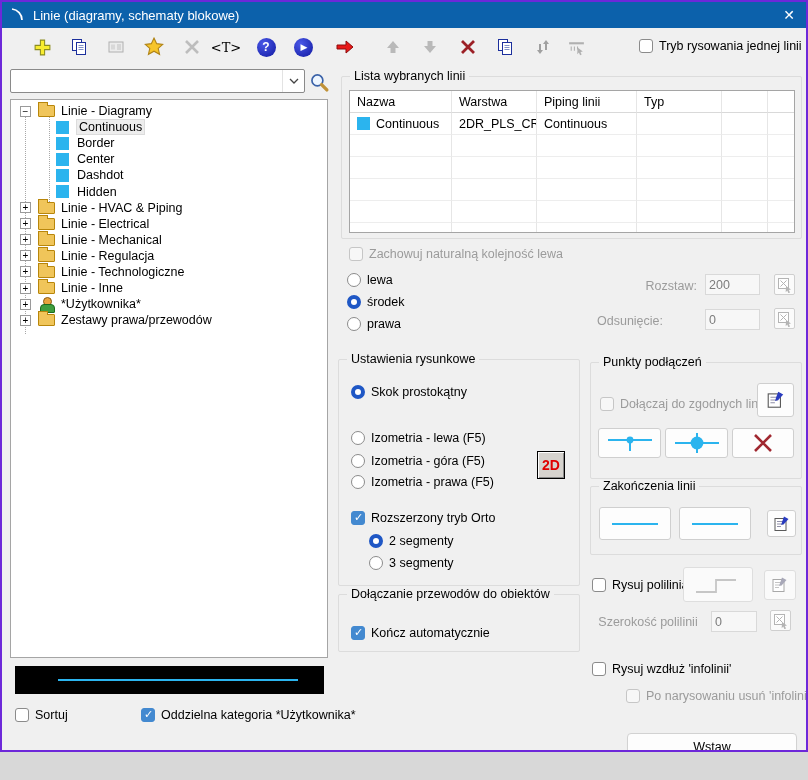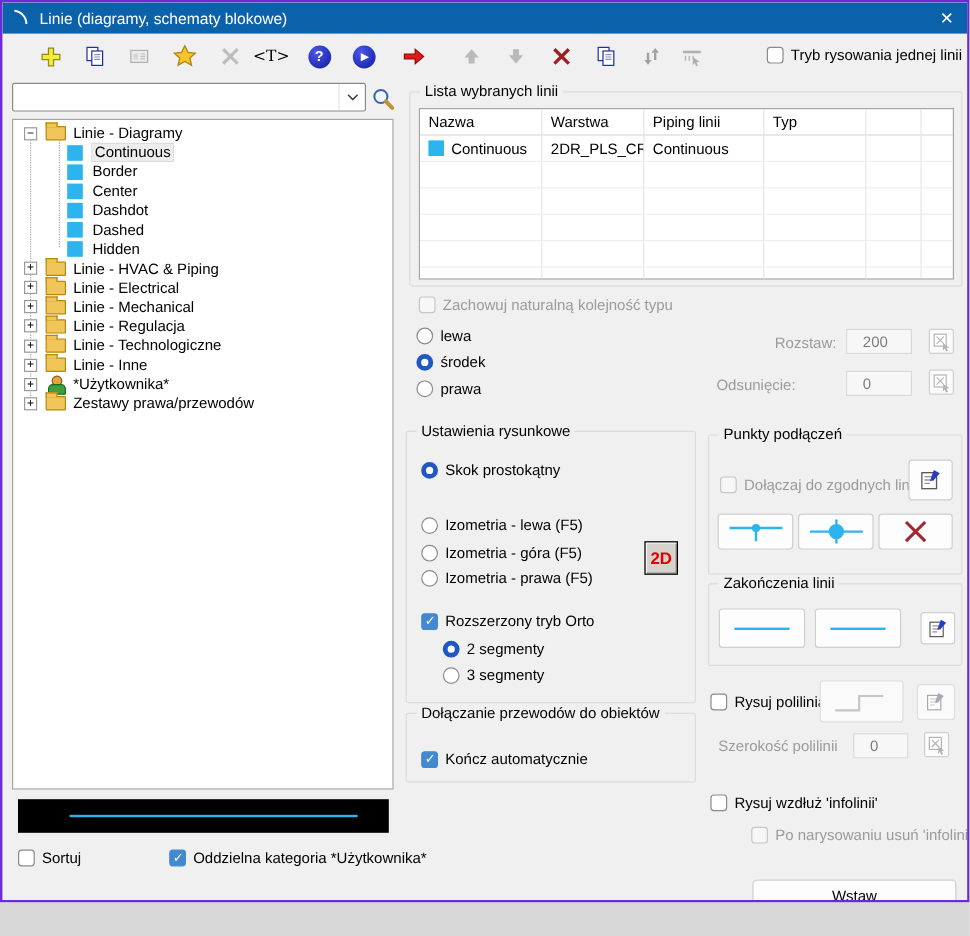--- a/index.html
+++ b/index.html
@@ -30,21 +30,21 @@
         position:relative; flex:none; }
   .cb.checked { background:#4389d0; border-color:#4389d0; }
   .cb.checked::after { content:"✓"; position:absolute; left:2px; top:-1px; color:#fff; font-size:11px; }
   .cb.disabled { border-color:#c6c6c6; background:#f7f7f7; }
   .radio { width:14px; height:14px; border:1px solid #8b8b8b; border-radius:50%; background:#fff; flex:none; }
   .radio.sel { border:4.5px solid #1f57c5; }
   .dim { color:#9b9b9b; }
   .groupbox { position:absolute; border:1px solid #dcdcdc; border-radius:2px; }
   .glegend { position:absolute; top:-8px; left:8px; background:#f0f0f0; padding:0 4px; white-space:nowrap; }
   .field { position:absolute; height:21px; border:1px solid #d9d9d9; background:#f7f7f7;
-           color:#7c7c7c; display:flex; align-items:center; padding-left:13px; }
+           color:#7c7c7c; display:flex; align-items:center; padding-left:3px; }
   .pickbtn { position:absolute; width:21px; height:21px; border:1px solid #cfcfcf; background:#fbfbfb;
              display:flex; align-items:center; justify-content:center; border-radius:2px; }
   .btn { position:absolute; background:#fdfdfd; border:1px solid #cfcfcf; border-radius:3px;
          display:flex; align-items:center; justify-content:center; }
   .btn.dis { background:#fafafa; border-color:#dedede; }
 
   
   .combo { position:absolute; left:8px; top:67px; width:295px; height:24px; background:#fff;
            border:1px solid #8a8a8a; border-radius:2px; }
   .combo .arr { position:absolute; right:0; top:0; width:22px; height:100%; display:flex;
@@ -223,24 +223,20 @@
     <div class="trow">
       <span class="swatch"></span>
         <span class="tlabel-child">Center</span>
       </div>
     <div class="trow">
       <span class="swatch"></span>
         <span class="tlabel-child">Dashdot</span>
       </div>
     <div class="trow">
       <span class="swatch"></span>
-        <span class="tlabel-child">Dashed</span>
-      </div>
-    <div class="trow">
-      <span class="swatch"></span>
         <span class="tlabel-child">Hidden</span>
       </div>
     <div class="trow">
       <span class="exp">+</span>
         <span class="folder"></span>
         <span class="tlabel-root">Linie - HVAC &amp; Piping</span>
       </div>
     <div class="trow">
       <span class="exp">+</span>
         <span class="folder"></span>
@@ -337,21 +333,21 @@
     <div class="c"></div>
       <div class="c"></div>
       <div class="c"></div>
       <div class="c"></div>
       <div class="c"></div>
       <div class="c"></div>
   </div>
 
   <div class="hrow dim" style="left:347px; top:244px">
     <span class="cb disabled"></span>
-    <span>Zachowuj naturalną kolejność typu</span>
+    <span>Zachowuj naturalną kolejność lewa</span>
   </div>
   <div class="hrow" style="left:345px; top:270px">
     <span class="radio"></span>
     <span>lewa</span>
   </div>
   <div class="hrow" style="left:345px; top:292px">
     <span class="radio sel"></span>
     <span>środek</span>
   </div>
   <div class="hrow" style="left:345px; top:314px">
@@ -478,21 +474,21 @@
         <path d="M6 21h20v-12h20" stroke="#c6c6c6" stroke-width="1.8" fill="none"></path>
       </svg>
     </div>
   <div class="btn dis" style="left:762px; top:568px; width:32px; height:30px">
     <svg width="18" height="18" viewBox="0 0 18 18">
         <rect x="2" y="3.5" width="11" height="12" fill="#fff" stroke="#a8a8a8"></rect>
         <path d="M4 6.5h7M4 9h7M4 11.5h4" stroke="#c4c4c4"></path>
         <path d="M11 1.5l4.5 2.5-4.5 5-2.8 1 .8-3z" fill="#a8a8b8"></path>
       </svg>
     </div>
-  <div class="dim" style="position:absolute; left:596px; top:613px; width:100px; text-align:right">Szerokość polilinii</div>
+  <div class="dim" style="position:absolute; left:596px; top:613px; width:100px; text-align:center">Szerokość polilinii</div>
   <div class="field" style="left:709px; top:609px; width:46px">0</div>
   <div class="pickbtn" style="left:768px; top:608px">
     <svg width="16" height="16" viewBox="0 0 16 16">
         <rect x="1.5" y="1.5" width="10" height="10" fill="#fff" stroke="#b4b4b4"></rect>
         <path d="M3.5 3.5l6 6M9.5 3.5l-6 6" stroke="#b4b4b4"></path>
         <path d="M9 9l5 3.5-2.2.4 1.2 2.6-1.6.7-1.1-2.7-1.6 1.8z" fill="#b4b4b4"></path>
       </svg>
     </div>
 
   <div class="hrow" style="left:590px; top:659px">

